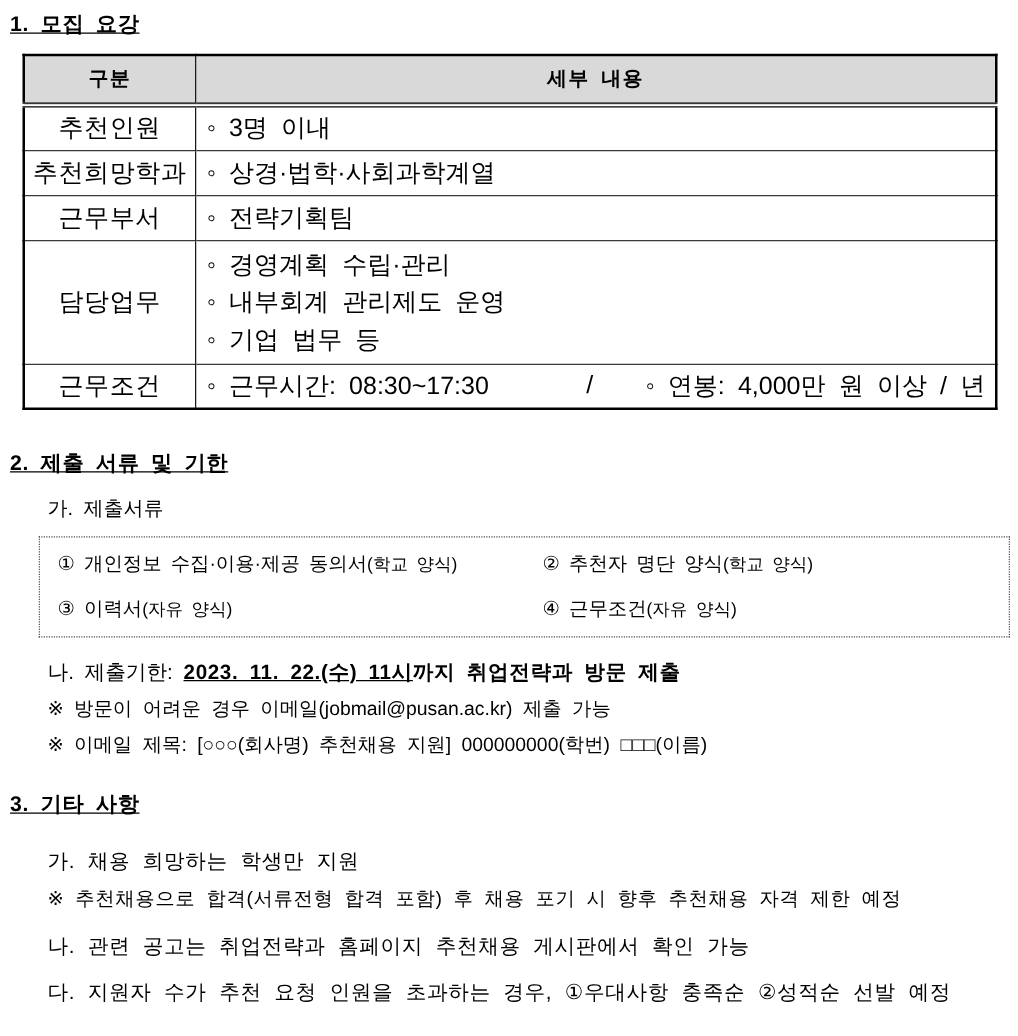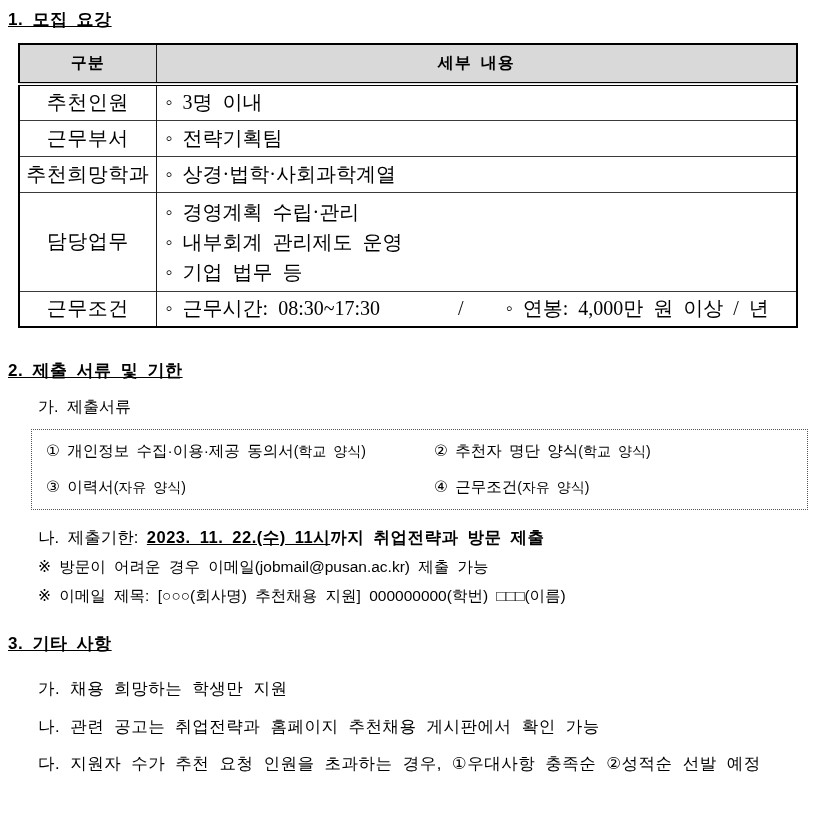--- a/index.html
+++ b/index.html
@@ -11,21 +11,20 @@
   }
   .sec-heading {
     font-size:17px; font-weight:bold; letter-spacing:0.5px; word-spacing:4px;text-decoration:underline;
   }
   
   table.recruit {
     border-collapse:collapse;
     width:780px;
     margin:12px 0 0 10px;
     border:2px solid #000;
-    font-family:Liberation Serif, serif;
   }
   table.recruit th {
     background:#d9d9d9;
     font-size:16px; font-weight:bold; letter-spacing:1px; word-spacing:4px;
     text-align:center;
     padding:8px 0;
     border-bottom:4px double #000;
   }
   table.recruit th.cat { border-right:1.5px solid #1a1a1a; width:137px; }
   table.recruit td { border-top:1px solid #3a3a3a; font-size:20px; }
@@ -83,26 +82,26 @@
         <th class="cat">구분</th>
         <th>세부 내용</th>
       </tr>
     </thead>
     <tbody>
       <tr>
         <td class="lbl">추천인원</td>
         <td class="val">◦ 3명 이내</td>
       </tr>
       <tr>
+        <td class="lbl">추천희망학과</td>
+        <td class="val">◦ 상경·법학·사회과학계열</td>
+      </tr>
+      <tr>
         <td class="lbl">근무부서</td>
         <td class="val">◦ 전략기획팀</td>
-      </tr>
-      <tr>
-        <td class="lbl">추천희망학과</td>
-        <td class="val">◦ 상경·법학·사회과학계열</td>
       </tr>
       <tr>
         <td class="lbl">담당업무</td>
         <td class="val multi">
           <div class="line">◦ 경영계획 수립·관리</div>
           <div class="line">◦ 내부회계 관리제도 운영</div>
           <div class="line">◦ 기업 법무 등</div>
         </td>
       </tr>
       <tr>
@@ -132,16 +131,17 @@
   <div class="deadline-line">
     <span>나. 제출기한: </span><span class="deadline-strong">2023. 11. 22.(수) 11시</span><span class="deadline-suffix">까지 취업전략과 방문 제출</span>
   </div>
 
   <div class="note-line">※ 방문이 어려운 경우 이메일(jobmail@pusan.ac.kr) 제출 가능</div>
   <div class="note-line">※ 이메일 제목: [○○○(회사명) 추천채용 지원] 000000000(학번) □□□(이름)</div>
 
   <div class="sec-heading h-sec3">3. 기타 사항</div>
 
   <div class="etc-a">가. 채용 희망하는 학생만 지원</div>
+  <div class="etc-note">※ 추천채용으로 합격(서류전형 합격 포함) 후 채용 포기 시 향후 추천채용 자격 제한 예정</div>
   <div class="etc-b">나. 관련 공고는 취업전략과 홈페이지 추천채용 게시판에서 확인 가능</div>
   <div class="etc-c">다. 지원자 수가 추천 요청 인원을 초과하는 경우, ①우대사항 충족순 ②성적순 선발 예정</div>
 
 </div>
 
 </body></html>

